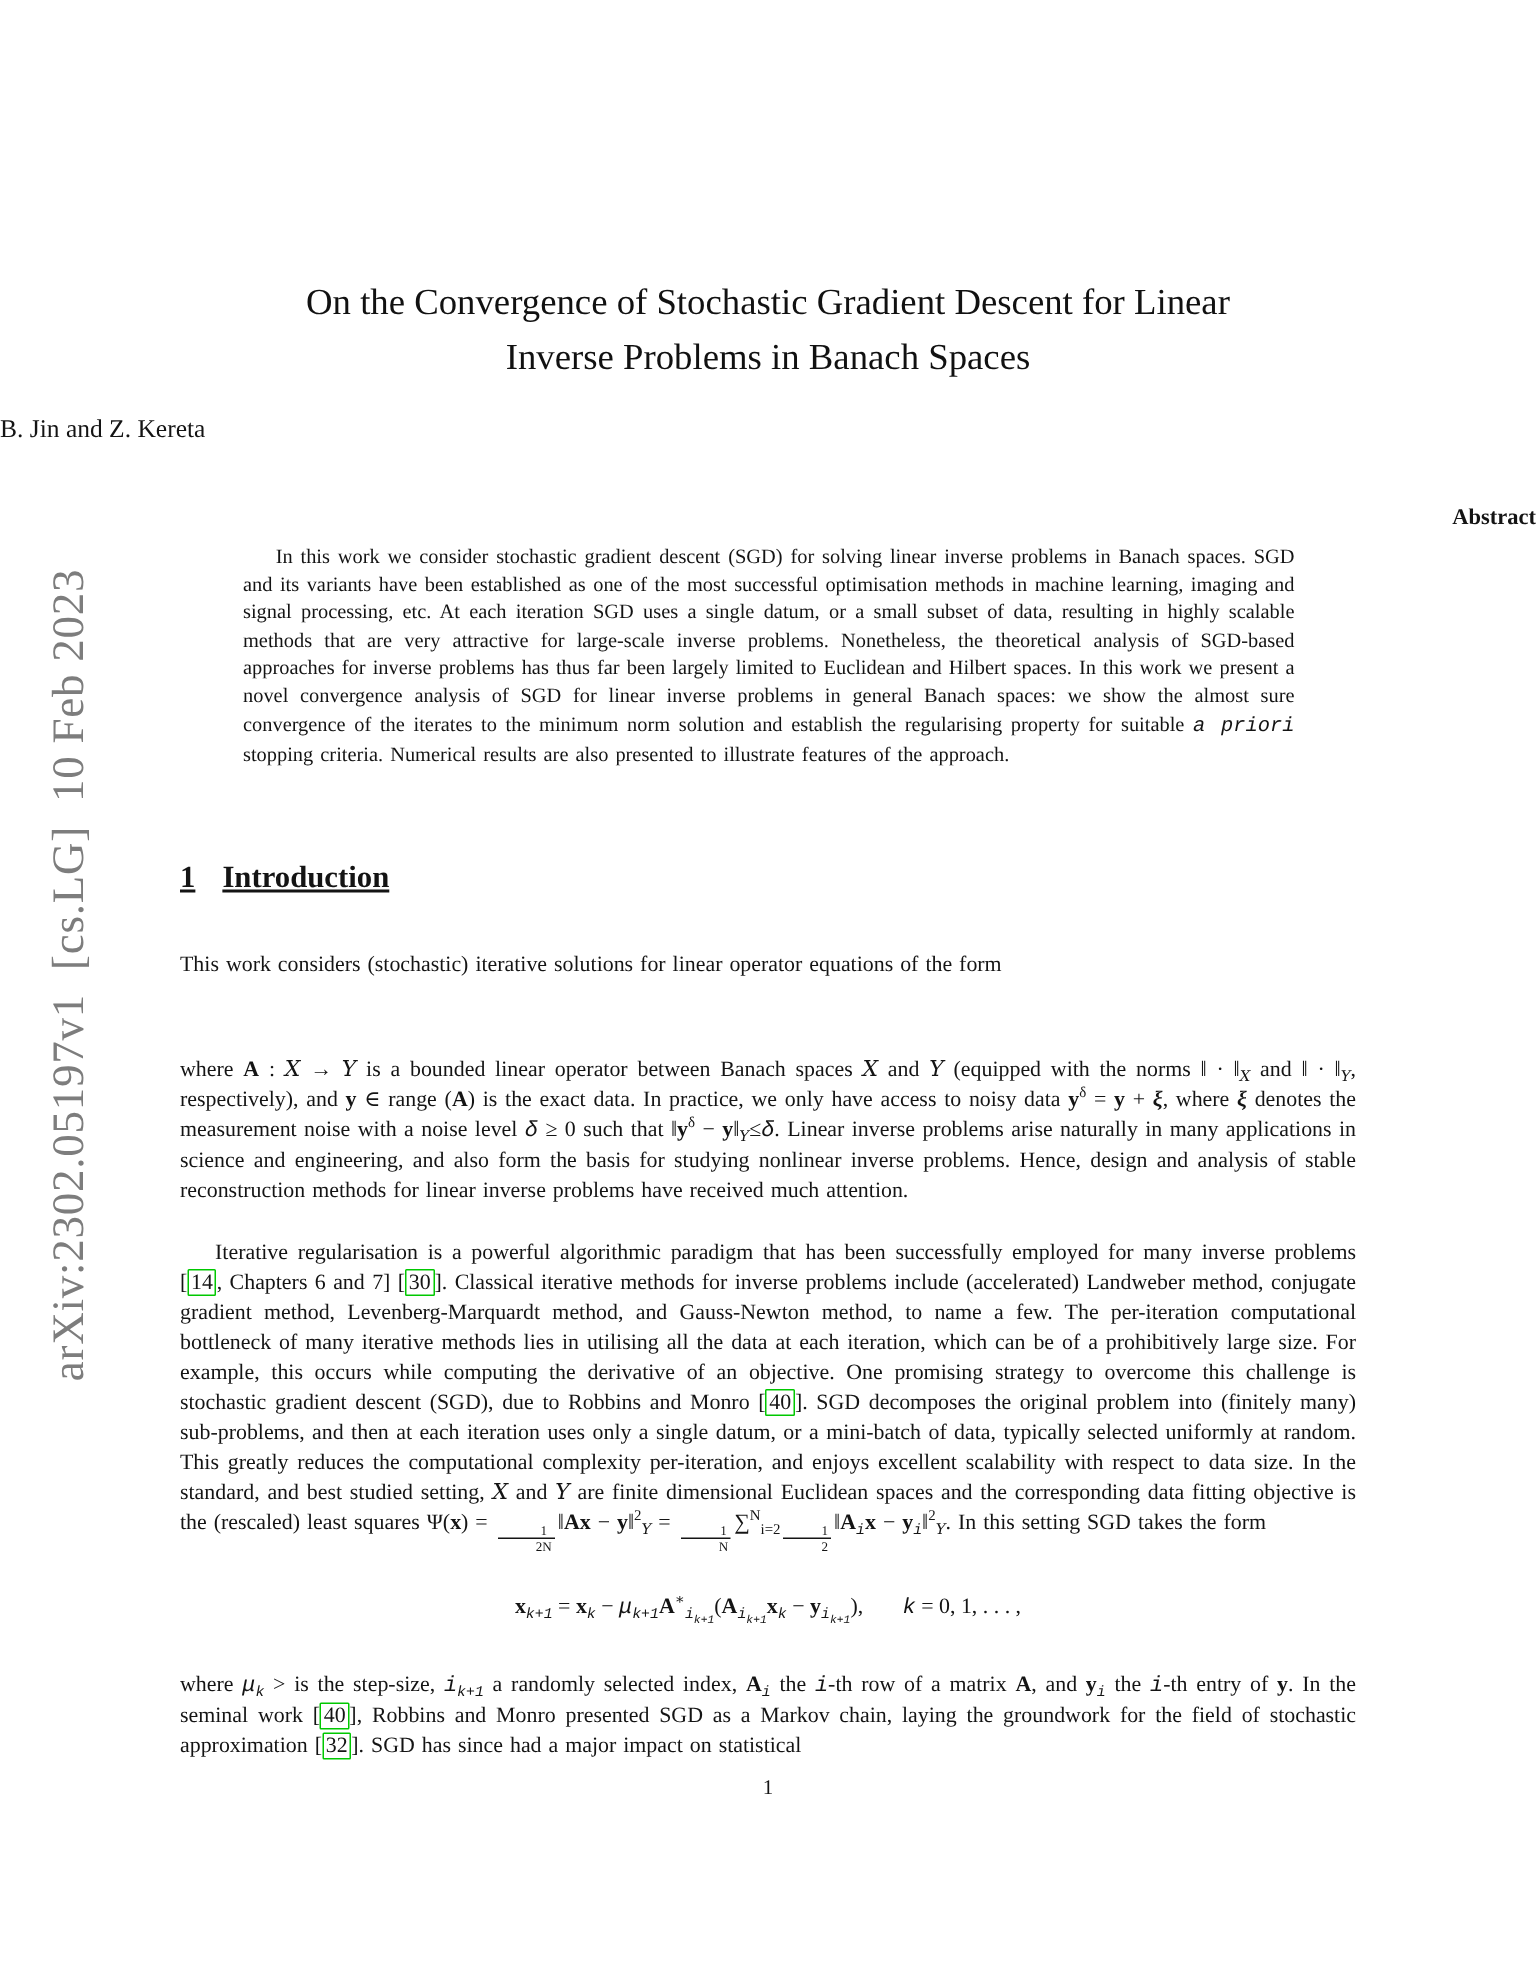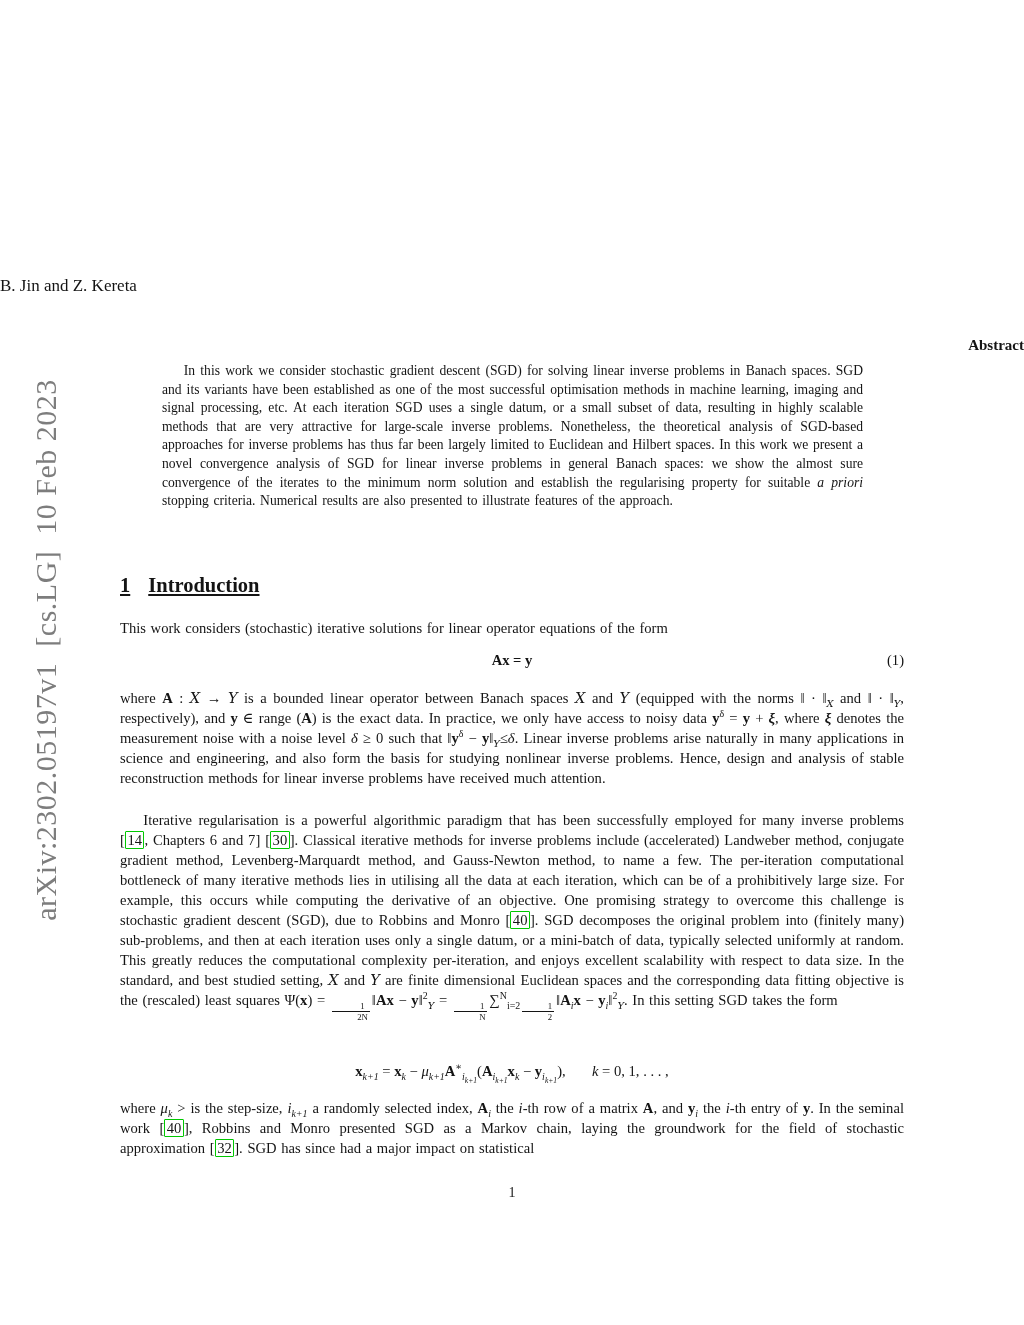--- a/index.html
+++ b/index.html
@@ -28,72 +28,72 @@
     font-size:15px; font-weight:700; }
   .abs-body { position:absolute; top:362px; left:162px; width:701px;
     font-size:13.6px; line-height:18.6px; text-align:justify;
     text-indent:1.6em; word-spacing:1.3px; }
 
   .sec-heading { position:absolute; top:574px; left:120px;
     font-size:20.5px; font-weight:700;text-decoration:underline; }
   .sec-heading .sec-num { margin-right:18px; }
 
   .body-par { position:absolute; left:120px; width:784px;
-    font-size:14.6px; line-height:20px; text-align:justify; word-spacing:1px; }
+    font-size:14.6px; line-height:20px; text-align:justify; word-spacing:1px;margin-top:15px; }
   .p1 { top:618px; }
   .p2 { top:688px; }
   .p3 { top:810px; text-indent:1.6em; }
   .p4 { top:1098px; }
 
   .eq-row { position:absolute; left:120px; width:784px; display:flex;
     justify-content:center; align-items:center; font-size:14.6px; }
   .eq1 { top:652px; }
   .eq2 { top:1063px; }
   .eq-label { position:absolute; right:0; top:0; font-size:14.6px; }
 
   .page-number { position:absolute; top:1185px; left:0; width:100%;
     text-align:center; font-size:14px; }
 
   
   .r-b   { font-weight:700; }
-  .r-i   { font-style:italic; }
+  .r-i   { font-style:italic;font-family:Liberation Mono, monospace; }
   .r-bi  { font-weight:700; font-style:italic; }
   .r-cal { font-style:italic; font-family:"DejaVu Serif","Liberation Serif",serif; }
   .r-sup { font-size:68%; vertical-align:super; line-height:0; }
   .r-sub { font-size:68%; vertical-align:sub; line-height:0; }
   .r-sub2{ font-size:52%; vertical-align:sub; position:relative; top:0.35em; line-height:0; }
   .r-gap { margin-left:1.8em; }
   .r-cite{ border:1.5px solid #00c800; padding:0 1.5px; border-radius:1px; cursor:pointer; }
   .r-frac{ display:inline-flex; flex-direction:column; text-align:center;
     vertical-align:-0.45em; font-size:60%; line-height:1.15; margin:0 2px; }
   .r-frac .fr-n { border-bottom:1px solid currentColor; padding:0 2px; }
   .r-frac .fr-d { padding:0 2px;font-family:Liberation Serif, serif; }
 </style>
 </head>
 <body>
 
 <div class="page">
 
   <div class="watermark">arXiv:2302.05197v1  [cs.LG]  10 Feb 2023</div>
 
+  <h1 class="title">
+      <span>On the Convergence of Stochastic Gradient Descent for Linear</span>
+      <span>Inverse Problems in Banach Spaces</span>
+    </h1>
 
   <div class="authors">B. Jin and Z. Kereta</div>
 
   <div class="abs-heading">Abstract</div>
 
   <p class="abs-body"><span>In this work we consider stochastic gradient descent (SGD) for solving linear inverse problems in Banach spaces. SGD and its variants have been established as one of the most successful optimisation methods in machine learning, imaging and signal processing, etc. At each iteration SGD uses a single datum, or a small subset of data, resulting in highly scalable methods that are very attractive for large-scale inverse problems. Nonetheless, the theoretical analysis of SGD-based approaches for inverse problems has thus far been largely limited to Euclidean and Hilbert spaces. In this work we present a novel convergence analysis of SGD for linear inverse problems in general Banach spaces: we show the almost sure convergence of the iterates to the minimum norm solution and establish the regularising property for suitable </span><span class="r-i">a priori</span><span> stopping criteria. Numerical results are also presented to illustrate features of the approach.</span></p>
 
   <h2 class="sec-heading"><span class="sec-num">1</span><span>Introduction</span></h2>
 
   <p class="body-par p1"><span>This work considers (stochastic) iterative solutions for linear operator equations of the form</span></p>
 
-  <div class="eq-row eq1">
-    <span><span class="r-b">Ax = y</span></span>
-    <span class="eq-label">(1)</span>
-  </div>
 
   <p class="body-par p2"><span>where </span><span class="r-b">A</span><span> : </span><span class="r-cal">X</span><span> → </span><span class="r-cal">Y</span><span> is a bounded linear operator between Banach spaces </span><span class="r-cal">X</span><span> and </span><span class="r-cal">Y</span><span> (equipped with the norms ‖ · ‖</span><span class="r-sub r-cal">X</span><span> and ‖ · ‖</span><span class="r-sub r-cal">Y</span><span>, respectively), and </span><span class="r-b">y</span><span> ∈ range (</span><span class="r-b">A</span><span>) is the exact data. In practice, we only have access to noisy data </span><span class="r-b">y</span><span class="r-sup">δ</span><span> = </span><span class="r-b">y</span><span> + </span><span class="r-bi">ξ</span><span>, where </span><span class="r-bi">ξ</span><span> denotes the measurement noise with a noise level </span><span class="r-i">δ</span><span> ≥ 0 such that ‖</span><span class="r-b">y</span><span class="r-sup">δ</span><span> − </span><span class="r-b">y</span><span>‖</span><span class="r-sub r-cal">Y</span><span>≤</span><span class="r-i">δ</span><span>. Linear inverse problems arise naturally in many applications in science and engineering, and also form the basis for studying nonlinear inverse problems. Hence, design and analysis of stable reconstruction methods for linear inverse problems have received much attention.</span></p>
 
   <p class="body-par p3"><span>Iterative regularisation is a powerful algorithmic paradigm that has been successfully employed for many inverse problems [</span><span class="r-cite">14</span><span>, Chapters 6 and 7] [</span><span class="r-cite">30</span><span>]. Classical iterative methods for inverse problems include (accelerated) Landweber method, conjugate gradient method, Levenberg-Marquardt method, and Gauss-Newton method, to name a few. The per-iteration computational bottleneck of many iterative methods lies in utilising all the data at each iteration, which can be of a prohibitively large size. For example, this occurs while computing the derivative of an objective. One promising strategy to overcome this challenge is stochastic gradient descent (SGD), due to Robbins and Monro [</span><span class="r-cite">40</span><span>]. SGD decomposes the original problem into (finitely many) sub-problems, and then at each iteration uses only a single datum, or a mini-batch of data, typically selected uniformly at random. This greatly reduces the computational complexity per-iteration, and enjoys excellent scalability with respect to data size. In the standard, and best studied setting, </span><span class="r-cal">X</span><span> and </span><span class="r-cal">Y</span><span> are finite dimensional Euclidean spaces and the corresponding data fitting objective is the (rescaled) least squares Ψ(</span><span class="r-b">x</span><span>) = </span><span class="r-frac">
         <span class="fr-n">1</span>
         <span class="fr-d">2N</span>
       </span><span>‖</span><span class="r-b">Ax</span><span> − </span><span class="r-b">y</span><span>‖</span><span class="r-sup">2</span><span class="r-sub r-cal">Y</span><span> = </span><span class="r-frac">
         <span class="fr-n">1</span>
         <span class="fr-d">N</span>
       </span><span>∑</span><span class="r-sup">N</span><span class="r-sub">i=2</span><span class="r-frac">

